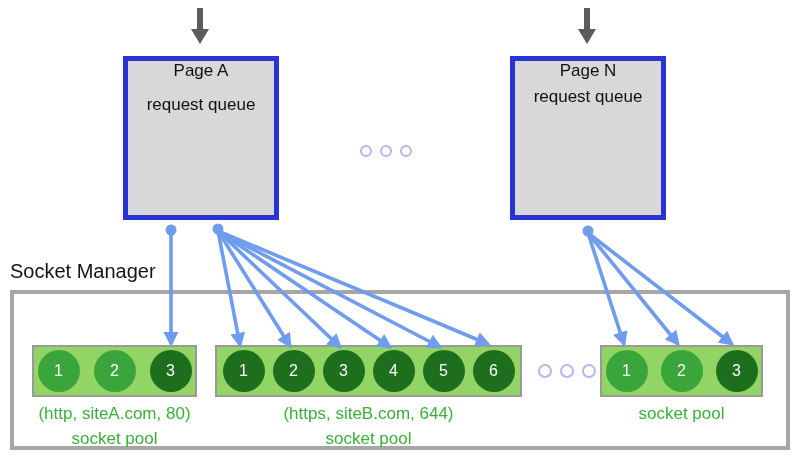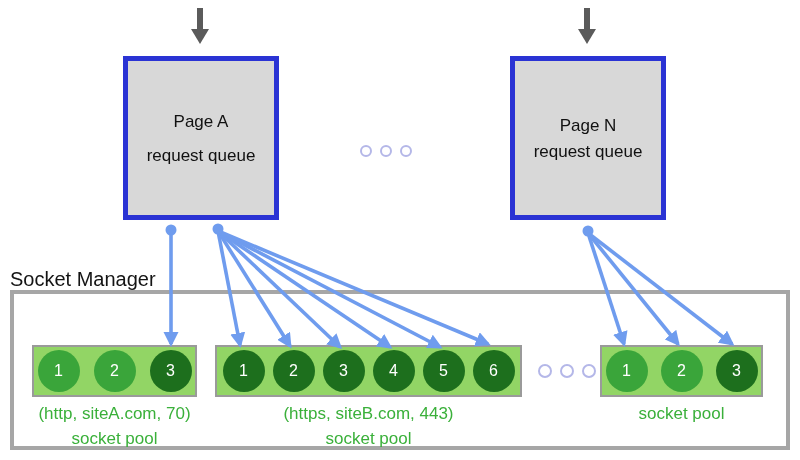--- a/index.html
+++ b/index.html
@@ -14,21 +14,20 @@
   .page-box {
     position: absolute;
     top: 56px;
     width: 146px;
     height: 154px;
     background: #d8d8d8;
     border: 5px solid #2a33d4;
     display: flex;
     flex-direction: column;
     align-items: center;
-    justify-content: center;
     gap: 15px;
   }
   .page-box .line {
     color: #111111;
     font-size: 17px;
     line-height: 19px;
     text-align: center;
     white-space: nowrap;
   }
   #page-a { left: 123px; }
@@ -45,21 +44,20 @@
   #ellipsis-pools { left: 538px; top: 364px; }
   #ellipsis-pools .dot { width: 10px; height: 10px; }
 
   #manager-title {
     position: absolute;
     left: 10px;
     top: 260px;
     font-size: 20px;
     color: #141414;
     white-space: nowrap;
-    margin-top: 8px;
   }
   #manager-box {
     position: absolute;
     left: 10px;
     top: 290px;
     width: 772px;
     height: 152px;
     background: #ffffff;
     border: 4px solid #a6a6a6;
   }
@@ -136,34 +134,34 @@
 
   <div id="manager-title">Socket Manager</div>
   <div id="manager-box"></div>
 
   <div class="pool" id="pool-a">
     <div class="socket idle">1</div>
     <div class="socket idle">2</div>
     <div class="socket active">3</div>
   </div>
   <div class="pool-caption" id="caption-a">
-    <div>(http, siteA.com, 70)</div>
+    <div>(http, siteA.com, 80)</div>
     <div>socket pool</div>
   </div>
 
   <div class="pool" id="pool-b">
     <div class="socket active">1</div>
     <div class="socket active">2</div>
     <div class="socket active">3</div>
     <div class="socket active">4</div>
     <div class="socket active">5</div>
     <div class="socket active">6</div>
   </div>
   <div class="pool-caption" id="caption-b">
-    <div>(https, siteB.com, 443)</div>
+    <div>(https, siteB.com, 644)</div>
     <div>socket pool</div>
   </div>
 
   <div class="h-ellipsis" id="ellipsis-pools">
     <span class="dot"></span>
     <span class="dot"></span>
     <span class="dot"></span>
   </div>
 
   <div class="pool" id="pool-n">

